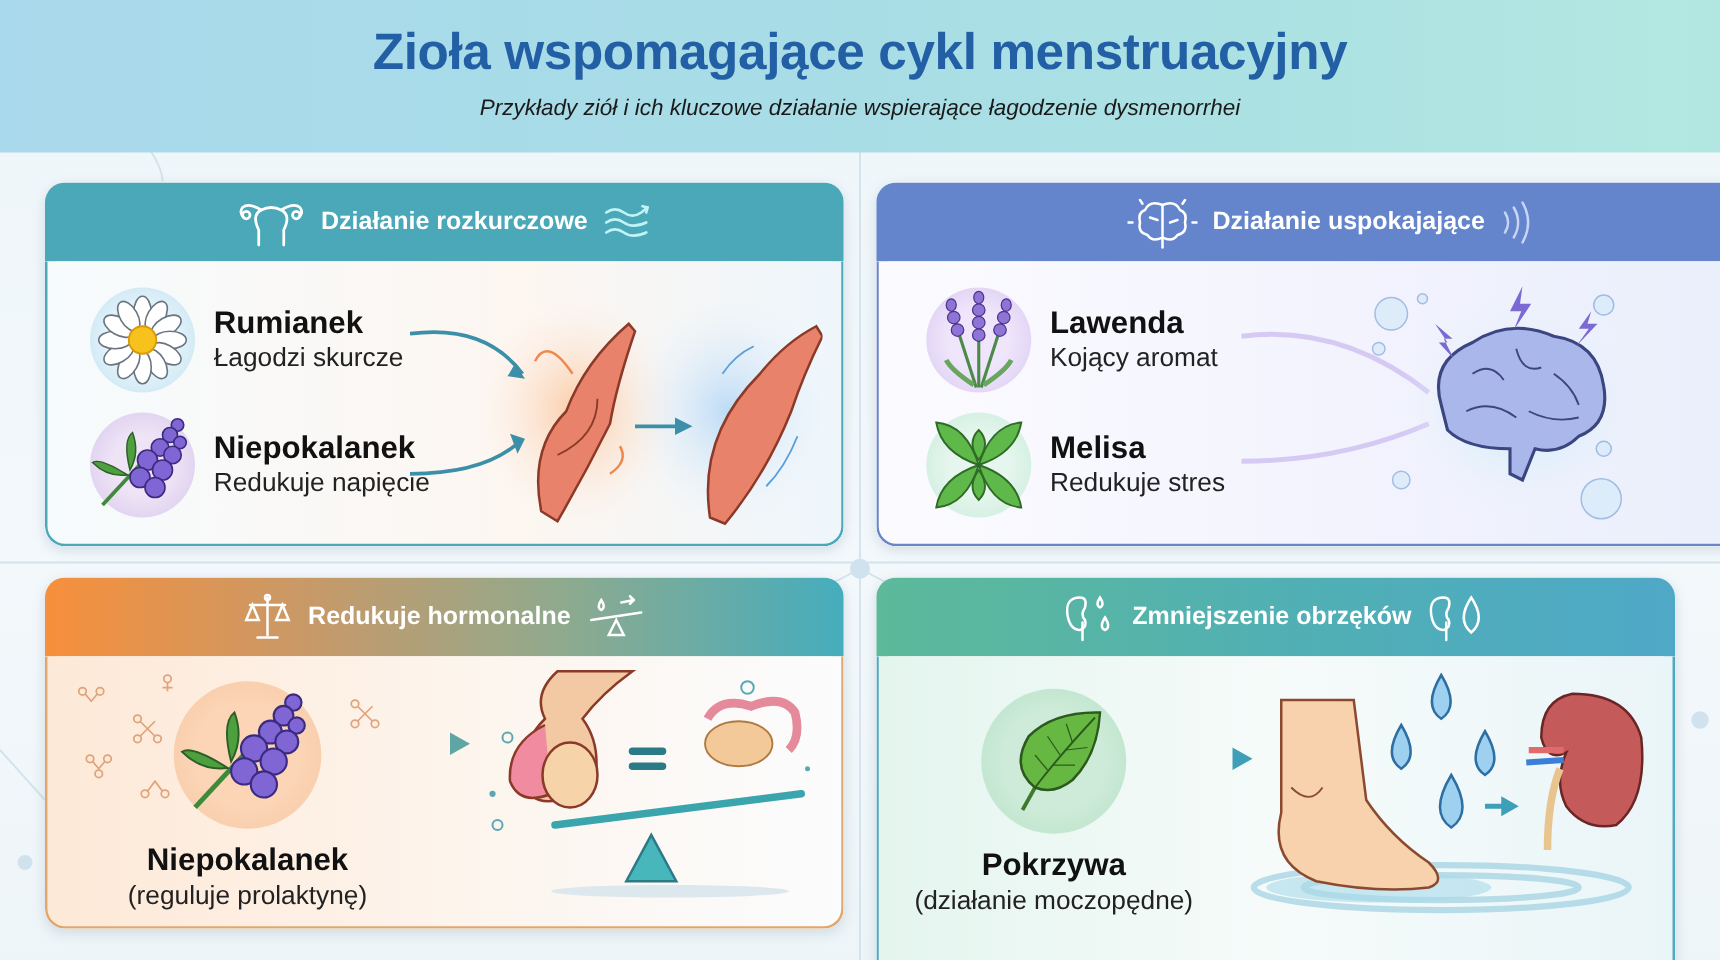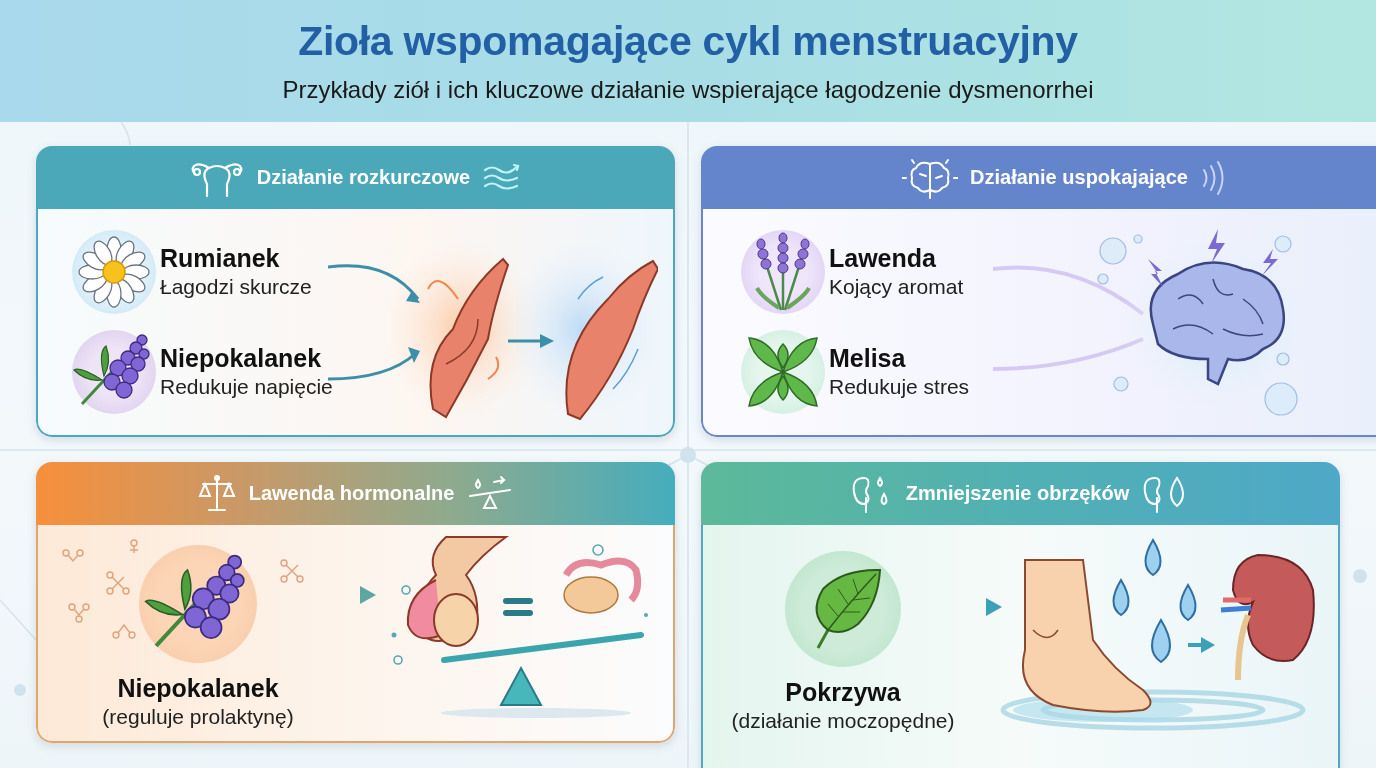--- a/index.html
+++ b/index.html
@@ -15,21 +15,21 @@
     position: absolute; left: 0; top: 0; width: 1376px; height: 122px;
     background: linear-gradient(90deg, #a9d9ec 0%, #a8dde6 50%, #b2e7e1 100%);
     text-align: center;
   }
   .header h1 {
     position: absolute; left: 0; right: 0; top: 18px;
     font-size: 41px; font-weight: bold; color: #235fa4; letter-spacing: -0.3px;
   }
   .header p {
     position: absolute; left: 0; right: 0; top: 76px;
-    font-size: 24px; color: #1a1a1a;
+    font-size: 18px; color: #1a1a1a; font-style: italic;
   }
   .card {
     position: absolute; border-radius: 16px; overflow: hidden;
     box-shadow: 0 3px 10px rgba(60,100,130,0.18);
     background: #fff;
   }
   .card .cap {
     height: 63px; display: flex; align-items: center; justify-content: center;
     gap: 12px; color: #fff; font-weight: bold; font-size: 20px;
   }
@@ -42,21 +42,21 @@
   .c2 .body { border-color: #6a85c8; background: linear-gradient(90deg, #fbfbff 0%, #f1f2fd 60%, #e8effb 100%); }
   .c3 { left: 36px; top: 462px; width: 639px; height: 281px; }
   .c3 .cap { background: linear-gradient(90deg, #f78f3b 0%, #c59a6b 35%, #8eaa8e 65%, #45adbd 100%); }
   .c3 .body { border-color: #e3a66a; background: linear-gradient(90deg, #fde9d7 0%, #fdf4ec 50%, #fbfcfd 100%); }
   .c4 { left: 701px; top: 462px; width: 639px; height: 357px; }
   .c4 .cap { background: linear-gradient(90deg, #5db999 0%, #51b0b3 50%, #4ea8c7 100%); }
   .c4 .body { border-color: #4fa9c0; background: linear-gradient(90deg, #e4f5ee 0%, #f6fbfa 50%, #eaf5f8 100%); }
 
   .herb { position: absolute; display: flex; align-items: center; }
   .herb .icon { width: 84px; height: 84px; border-radius: 50%; flex: none; display: flex; align-items: center; justify-content: center; }
-  .herb .txt { margin-left: 4px; }
+  .herb .txt { margin-left: 15px; }
   .herb .name { font-size: 25px; font-weight: bold; color: #111; line-height: 30px; }
   .herb .desc { font-size: 21px; color: #222; line-height: 28px; }
   .center-herb { position: absolute; text-align: center; }
   .center-herb .name { font-size: 25px; font-weight: bold; line-height: 30px; }
   .center-herb .desc { font-size: 21px; line-height: 28px; color: #222; }
   svg { display: block; }
 </style>
 </head>
 <body>
 
@@ -303,21 +303,21 @@
     <span>
       <svg width="40" height="40" viewBox="0 0 40 40" fill="none" stroke="#fff" stroke-width="2" stroke-linecap="round">
         <path d="M20 4 L20 34"></path>
           <path d="M12 36 L28 36"></path>
           <path d="M6 10 L34 10"></path>
           <circle cx="20" cy="4" r="2"></circle>
         <path d="M8 10 L3 22 L13 22Z"></path>
           <path d="M32 10 L27 22 L37 22Z"></path>
       </svg>
     </span>
-    <span>Lawenda hormonalne</span>
+    <span>Redukuje hormonalne</span>
     <span>
       <svg width="48" height="40" viewBox="0 0 48 40" fill="none" stroke="#fff" stroke-width="2" stroke-linecap="round">
         <path d="M4 22 L44 16"></path>
           <path d="M18 34 L24 22 L30 34Z"></path>
         <path d="M12 6 Q8 12 12 14 Q16 12 12 6Z"></path>
           <path d="M28 8 L38 6"></path>
           <path d="M35 3 L38 6 L35 9"></path>
       </svg>
     </span>
   </div>

